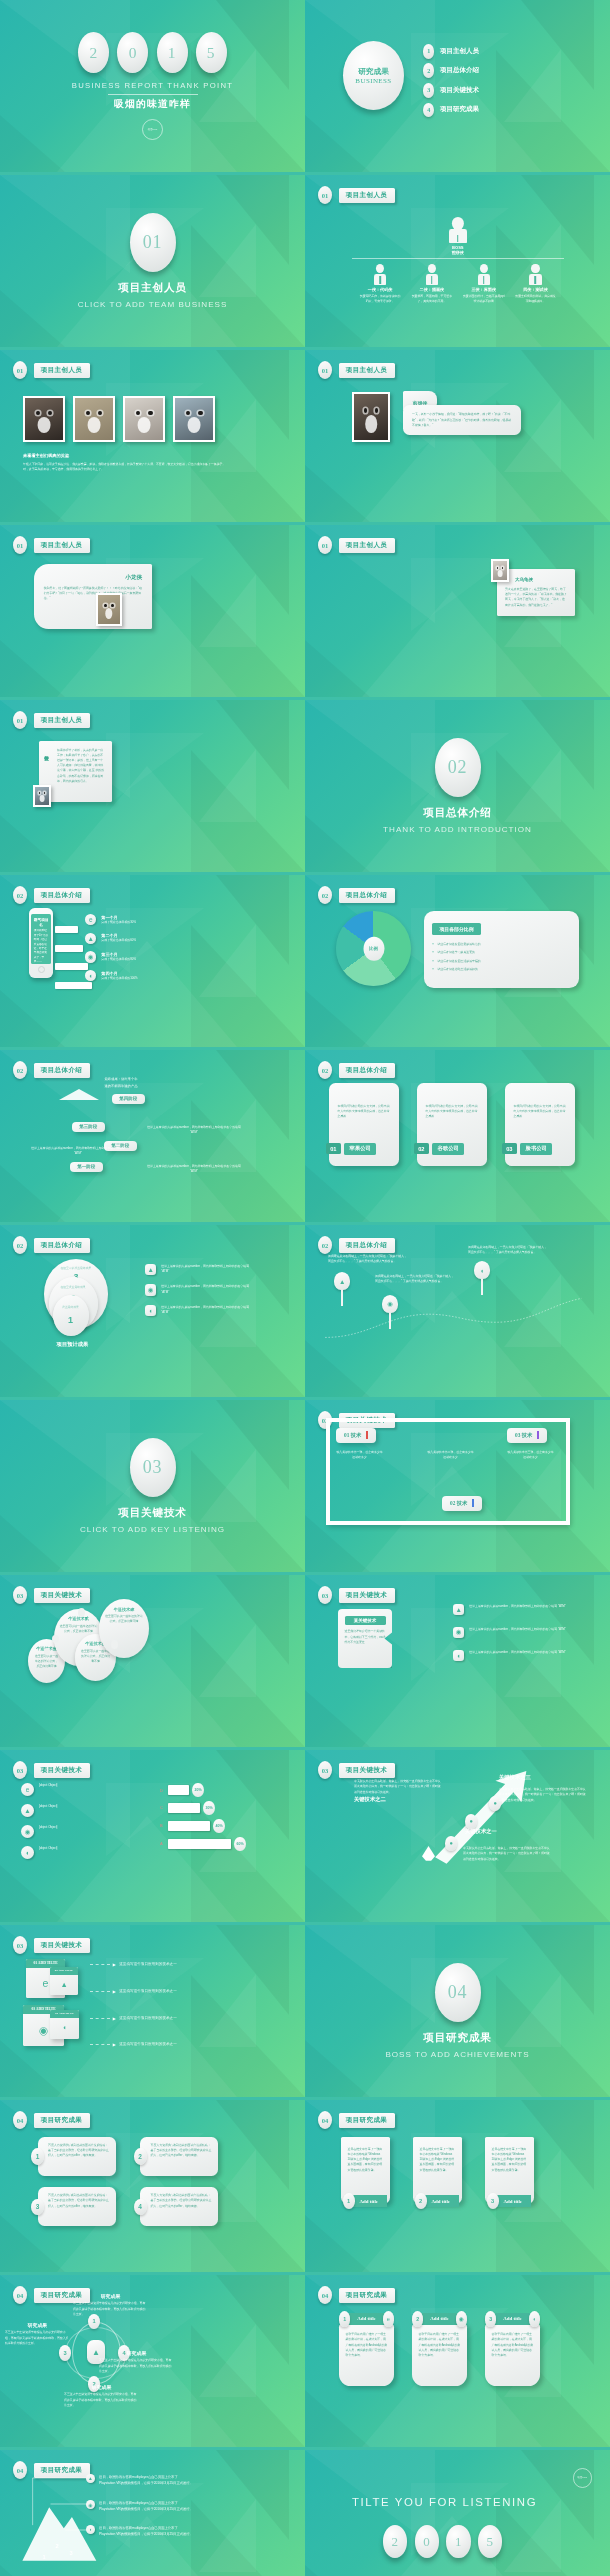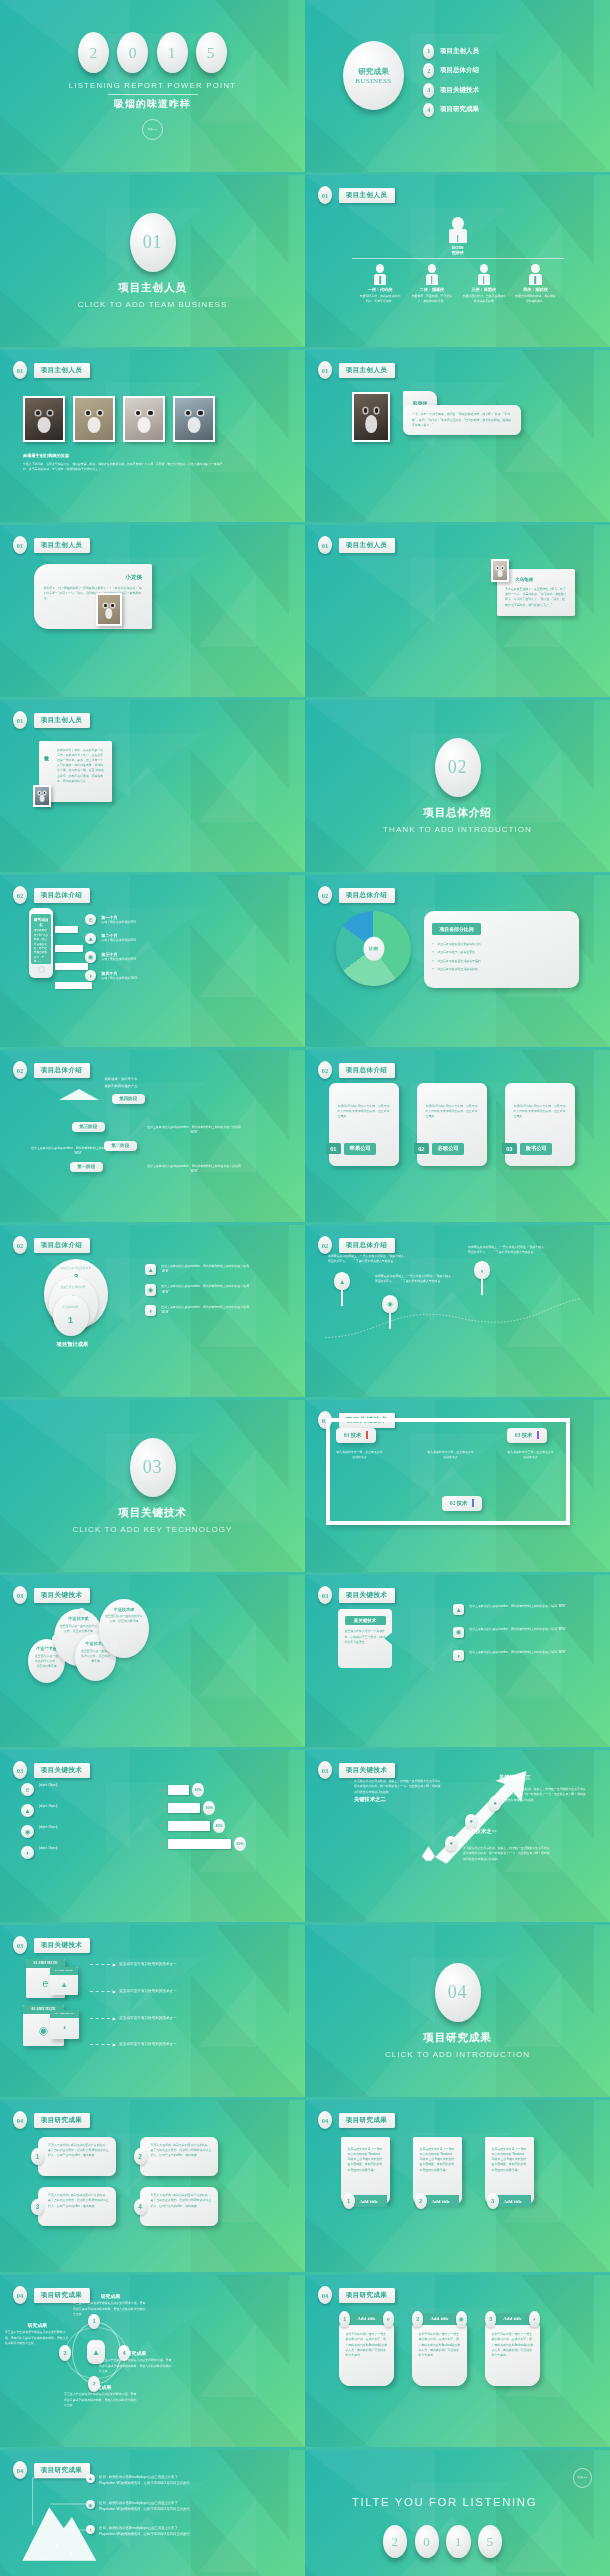--- a/index.html
+++ b/index.html
@@ -113,21 +113,21 @@
         <i class="f6"></i>
         <i class="f7"></i>
       </div>
       <div class="sec-center">
         <div style="display:flex;gap:8.1px;">
           <div class="bignum" style="width:31px;height:41px;font-size:15.5px;">2</div>
           <div class="bignum" style="width:31px;height:41px;font-size:15.5px;">0</div>
           <div class="bignum" style="width:31px;height:41px;font-size:15.5px;">1</div>
           <div class="bignum" style="width:31px;height:41px;font-size:15.5px;">5</div>
         </div>
-        <div style="margin-top:7.3px;font-size:7.7px;letter-spacing:1.3px;color:rgba(255,255,255,.82);">LISTENING REPORT POWER POINT</div>
+        <div style="margin-top:7.3px;font-size:7.7px;letter-spacing:1.3px;color:rgba(255,255,255,.82);">BUSINESS REPORT THANK POINT</div>
         <div style="width:90px;height:0.8px;background:rgba(255,255,255,.6);margin:4.1px 0;"></div>
         <div style="font-size:9.8px;font-weight:700;letter-spacing:1.2px;">吸烟的味道咋样</div>
         <div style="margin-top:7.3px;width:21px;height:21px;border-radius:50%;border:0.8px solid rgba(255,255,255,.55);display:flex;align-items:center;justify-content:center;font-size:2.4px;color:rgba(255,255,255,.85);">锐普PPT</div>
       </div>
     </div>
     <div class="slide">
       <div class="poly">
         <i class="f1"></i>
         <i class="f2"></i>
         <i class="f3"></i>
@@ -637,21 +637,21 @@
         <i class="f2"></i>
         <i class="f3"></i>
         <i class="f4"></i>
         <i class="f5"></i>
         <i class="f6"></i>
         <i class="f7"></i>
       </div>
       <div class="sec-center">
         <div class="bignum">03</div>
         <div class="sec-title">项目关键技术</div>
-        <div class="sec-sub">CLICK TO ADD KEY TECHNOLOGY</div>
+        <div class="sec-sub">CLICK TO ADD KEY LISTENING</div>
       </div>
     </div>
     <div class="slide">
       <div class="poly">
         <i class="f1"></i>
         <i class="f2"></i>
         <i class="f3"></i>
         <i class="f4"></i>
         <i class="f5"></i>
         <i class="f6"></i>
@@ -888,21 +888,21 @@
         <i class="f2"></i>
         <i class="f3"></i>
         <i class="f4"></i>
         <i class="f5"></i>
         <i class="f6"></i>
         <i class="f7"></i>
       </div>
       <div class="sec-center">
         <div class="bignum">04</div>
         <div class="sec-title">项目研究成果</div>
-        <div class="sec-sub">CLICK TO ADD INTRODUCTION</div>
+        <div class="sec-sub">BOSS TO ADD ACHIEVEMENTS</div>
       </div>
     </div>
     <div class="slide">
       <div class="poly">
         <i class="f1"></i>
         <i class="f2"></i>
         <i class="f3"></i>
         <i class="f4"></i>
         <i class="f5"></i>
         <i class="f6"></i>

